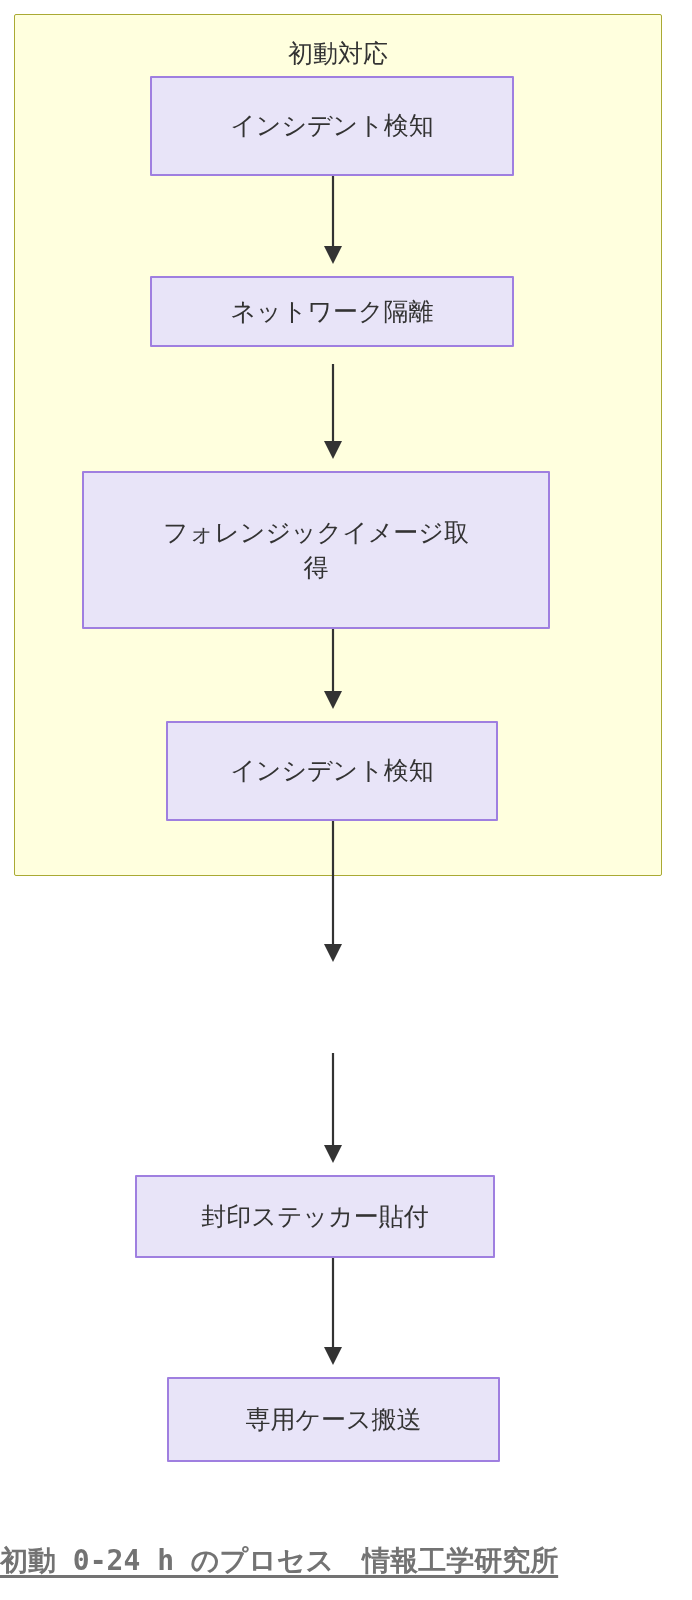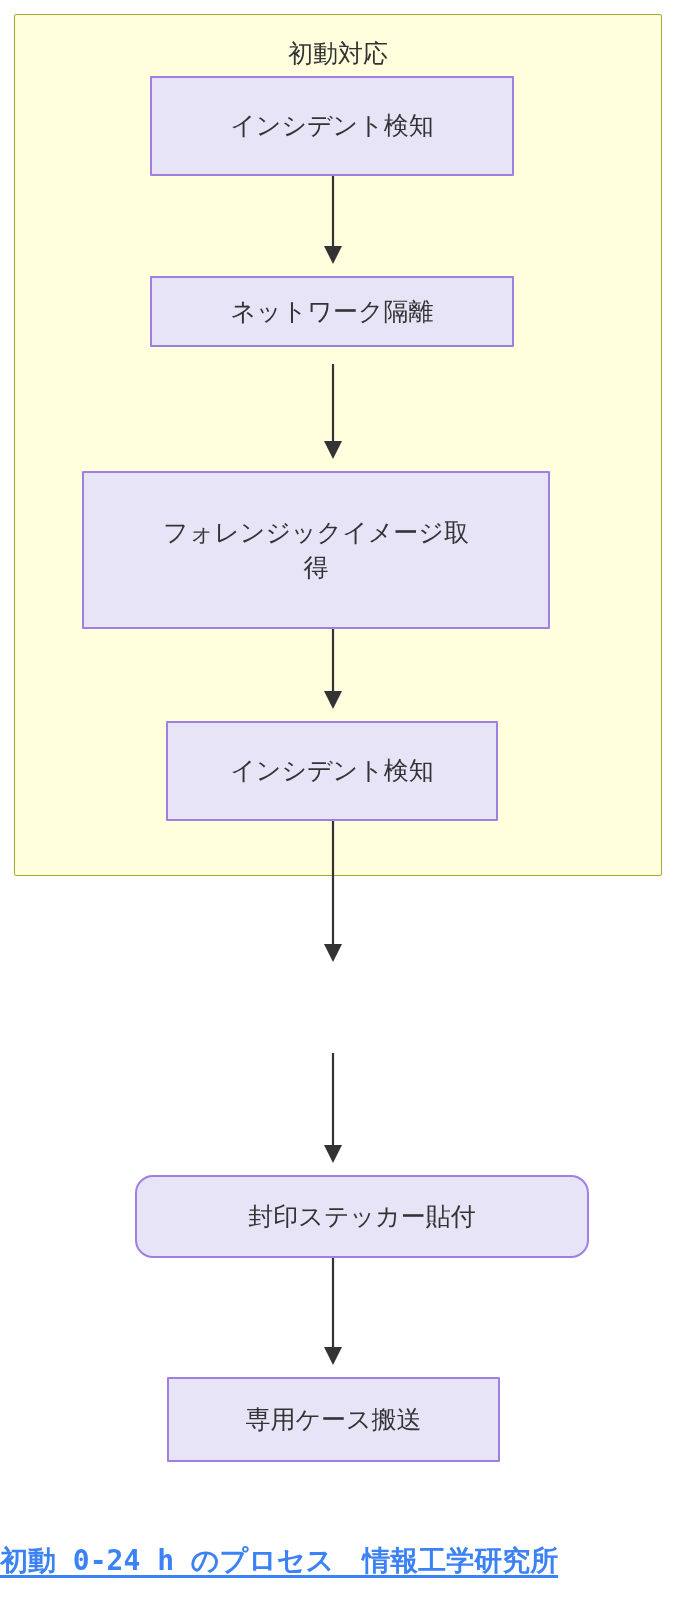--- a/index.html
+++ b/index.html
@@ -88,21 +88,21 @@
   .caption {
     position: absolute;
     left: 0;
     top: 1543px;
     width: 692px;
     text-align: left;
     font-family: "DejaVu Sans Mono", "Liberation Mono", monospace;
     font-weight: bold;
     font-size: 28px;
     line-height: 1.25;
-    color: #3b82f6;
+    color: #737373;
     white-space: nowrap;
   }
   .caption u {
     text-decoration: underline;
     text-decoration-thickness: 3px;
     text-underline-offset: 5px;
   }
 </style>
 </head>
 <body>
@@ -157,21 +157,21 @@
   <div class="node" style="left:82px; top:459px; width:468px; height:158px;">
     <span class="node-label">フォレンジックイメージ取
 得</span>
   </div>
 
   <div class="node" style="left:166px; top:709px; width:332px; height:100px;">
     <span class="node-label">インシデント検知</span>
   </div>
 
 
-  <div class="node" style="left:135px; top:1163px; width:454px; height:83px;border-radius:18px;">
+  <div class="node" style="left:135px; top:1163px; width:360px; height:83px;">
     <span class="node-label">封印ステッカー貼付</span>
   </div>
 
   <div class="node" style="left:167px; top:1365px; width:333px; height:85px;">
     <span class="node-label">専用ケース搬送</span>
   </div>
 
   <div class="caption">
     <u>初動 0-24 h のプロセス　情報工学研究所</u>
   </div>

